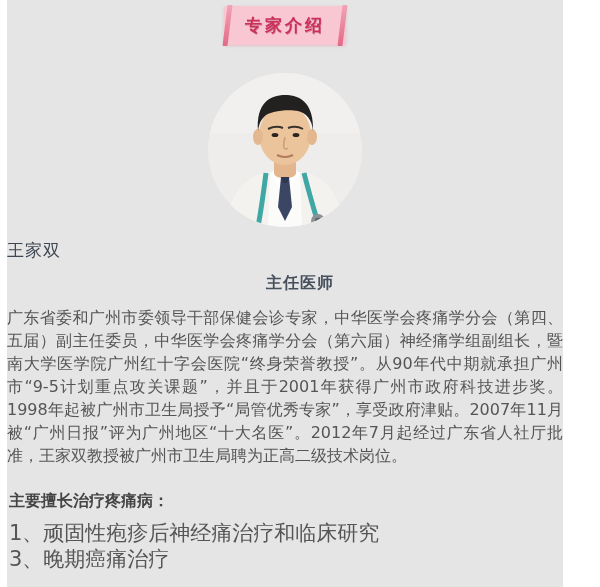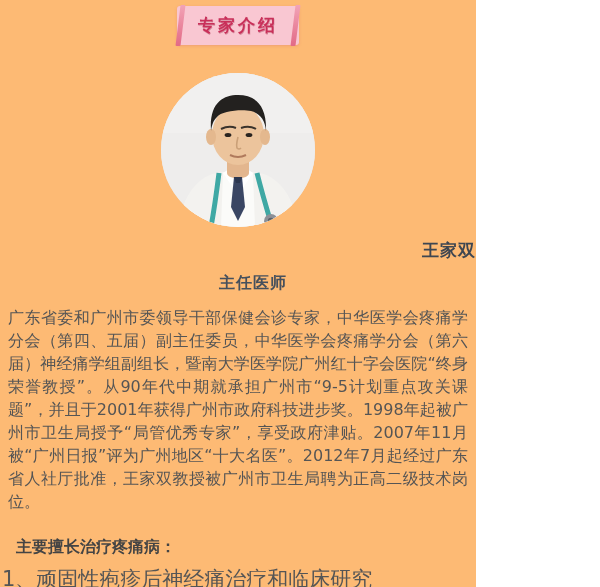--- a/index.html
+++ b/index.html
@@ -4,21 +4,21 @@
 <style>
   * { margin: 0; padding: 0; box-sizing: border-box; }
   html, body { background: #ffffff; }
   body {
     width: 600px; height: 587px;
     font-family: "DejaVu Sans", "Liberation Sans", sans-serif;
     color: #555555;
     overflow: hidden;
     position: relative;
   }
-  .page { width: 476px; height: 587px; background: #fdba74; }
+  .page { width: 556px; height: 587px; background: #e5e5e5; margin-left: 7px; }
 
   
   .badge-row { display: flex; justify-content: center; padding-top: 6px; }
   .badge {
     position: relative;
     min-width: 122px;
     padding: 8px 18px;
     background: #f9c7d2;
     border-radius: 3px;
     box-shadow: 0 1px 3px rgba(200, 80, 110, 0.25);
@@ -45,46 +45,46 @@
   .photo-row { display: flex; justify-content: center; margin-top: 28px; }
   .photo {
     width: 154px; height: 154px; border-radius: 50%;
     overflow: hidden; background: #efefef;
     box-shadow: inset 0 0 0 1px rgba(0,0,0,0.03);
   }
   .photo svg { display: block; width: 154px; height: 154px; }
 
   
   .name {
-    margin-top: 12px; text-align: right;
-    font-size: 17px; font-weight: bold; color: #3e4651;
+    margin-top: 12px; text-align: left;
+    font-size: 17px; font-weight: normal; color: #3e4651;
     letter-spacing: 1px;
   }
   .job-title {
     margin-top: 11px; text-align: center;
     font-size: 16px; font-weight: bold; color: #46505c;
     letter-spacing: 1px;
     padding-left: 30px;
   }
 
   
   .bio {
     margin-top: 12px;
-    padding: 0 8px;
+    padding: 0 0;
     font-size: 16px;
     line-height: 23px;
     color: #555555;
     text-align: justify;
     text-justify: inter-ideograph;
   }
 
   
   .spec-heading {
     margin-top: 24px;
-    padding: 0 16px;
+    padding: 0 2px;
     font-size: 16px; font-weight: bold; color: #444444;
   }
   .spec-list { list-style: none; margin-top: 8px; padding: 0 2px; }
   .spec-list li {
     font-size: 21px; line-height: 26px; color: #555555;
     white-space: nowrap; overflow: hidden;
   }
 </style>
 </head>
 <body>

